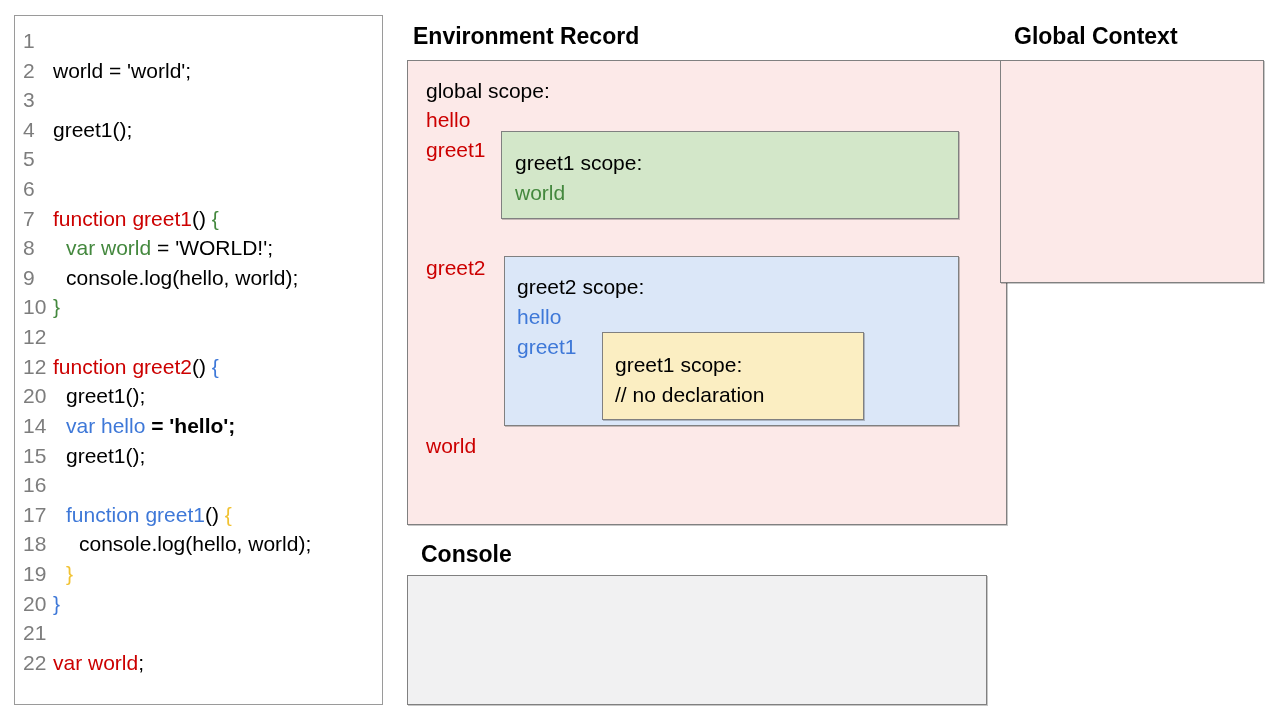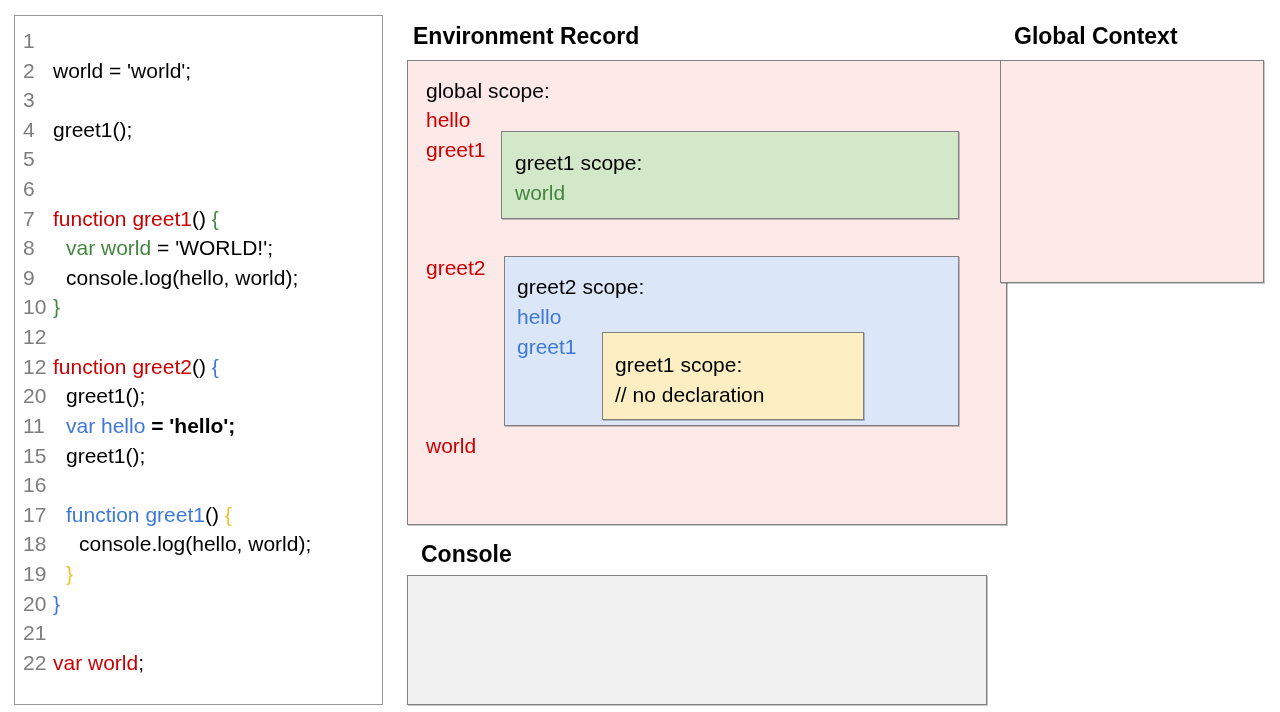--- a/index.html
+++ b/index.html
@@ -40,21 +40,21 @@
       <div class="code-line"><span class="line-no">4</span><span class="line-code" style="padding-left: 0px;"><span style="color: var(--black);">greet1();</span></span></div>
       <div class="code-line"><span class="line-no">5</span></div>
       <div class="code-line"><span class="line-no">6</span><span class="line-code" style="padding-left: 0px;"></span></div>
       <div class="code-line"><span class="line-no">7</span><span class="line-code" style="padding-left: 0px;"><span style="color: var(--red);">function greet1</span><span style="color: var(--black);">() </span><span style="color: var(--green);">{</span></span></div>
       <div class="code-line"><span class="line-no">8</span><span class="line-code" style="padding-left: 13px;"><span style="color: var(--green);">var world</span><span style="color: var(--black);"> = 'WORLD!';</span></span></div>
       <div class="code-line"><span class="line-no">9</span><span class="line-code" style="padding-left: 13px;"><span style="color: var(--black);">console.log(hello, world);</span></span></div>
       <div class="code-line"><span class="line-no">10</span><span class="line-code" style="padding-left: 0px;"><span style="color: var(--green);">}</span></span></div>
       <div class="code-line"><span class="line-no">12</span><span class="line-code" style="padding-left: 0px;"></span></div>
       <div class="code-line"><span class="line-no">12</span><span class="line-code" style="padding-left: 0px;"><span style="color: var(--red);">function greet2</span><span style="color: var(--black);">() </span><span style="color: var(--blue);">{</span></span></div>
       <div class="code-line"><span class="line-no">20</span><span class="line-code" style="padding-left: 13px;"><span style="color: var(--black);">greet1();</span></span></div>
-      <div class="code-line"><span class="line-no">11</span><span class="line-code" style="padding-left: 13px;"><span style="color: var(--blue);">var hello</span><span style="color: var(--black); font-weight: bold;"> = 'hello';</span></span></div>
+      <div class="code-line"><span class="line-no">14</span><span class="line-code" style="padding-left: 13px;"><span style="color: var(--blue);">var hello</span><span style="color: var(--black); font-weight: bold;"> = 'hello';</span></span></div>
       <div class="code-line"><span class="line-no">15</span><span class="line-code" style="padding-left: 13px;"><span style="color: var(--black);">greet1();</span></span></div>
       <div class="code-line"><span class="line-no">16</span><span class="line-code" style="padding-left: 0px;"></span></div>
       <div class="code-line"><span class="line-no">17</span><span class="line-code" style="padding-left: 13px;"><span style="color: var(--blue);">function greet1</span><span style="color: var(--black);">() </span><span style="color: var(--yellow);">{</span></span></div>
       <div class="code-line"><span class="line-no">18</span><span class="line-code" style="padding-left: 26px;"><span style="color: var(--black);">console.log(hello, world);</span></span></div>
       <div class="code-line"><span class="line-no">19</span><span class="line-code" style="padding-left: 13px;"><span style="color: var(--yellow);">}</span></span></div>
       <div class="code-line"><span class="line-no">20</span><span class="line-code" style="padding-left: 0px;"><span style="color: var(--blue);">}</span></span></div>
       <div class="code-line"><span class="line-no">21</span><span class="line-code" style="padding-left: 0px;"></span></div>
       <div class="code-line"><span class="line-no">22</span><span class="line-code" style="padding-left: 0px;"><span style="color: var(--red);">var world</span><span style="color: var(--black);">;</span></span></div>
     </div>
 

